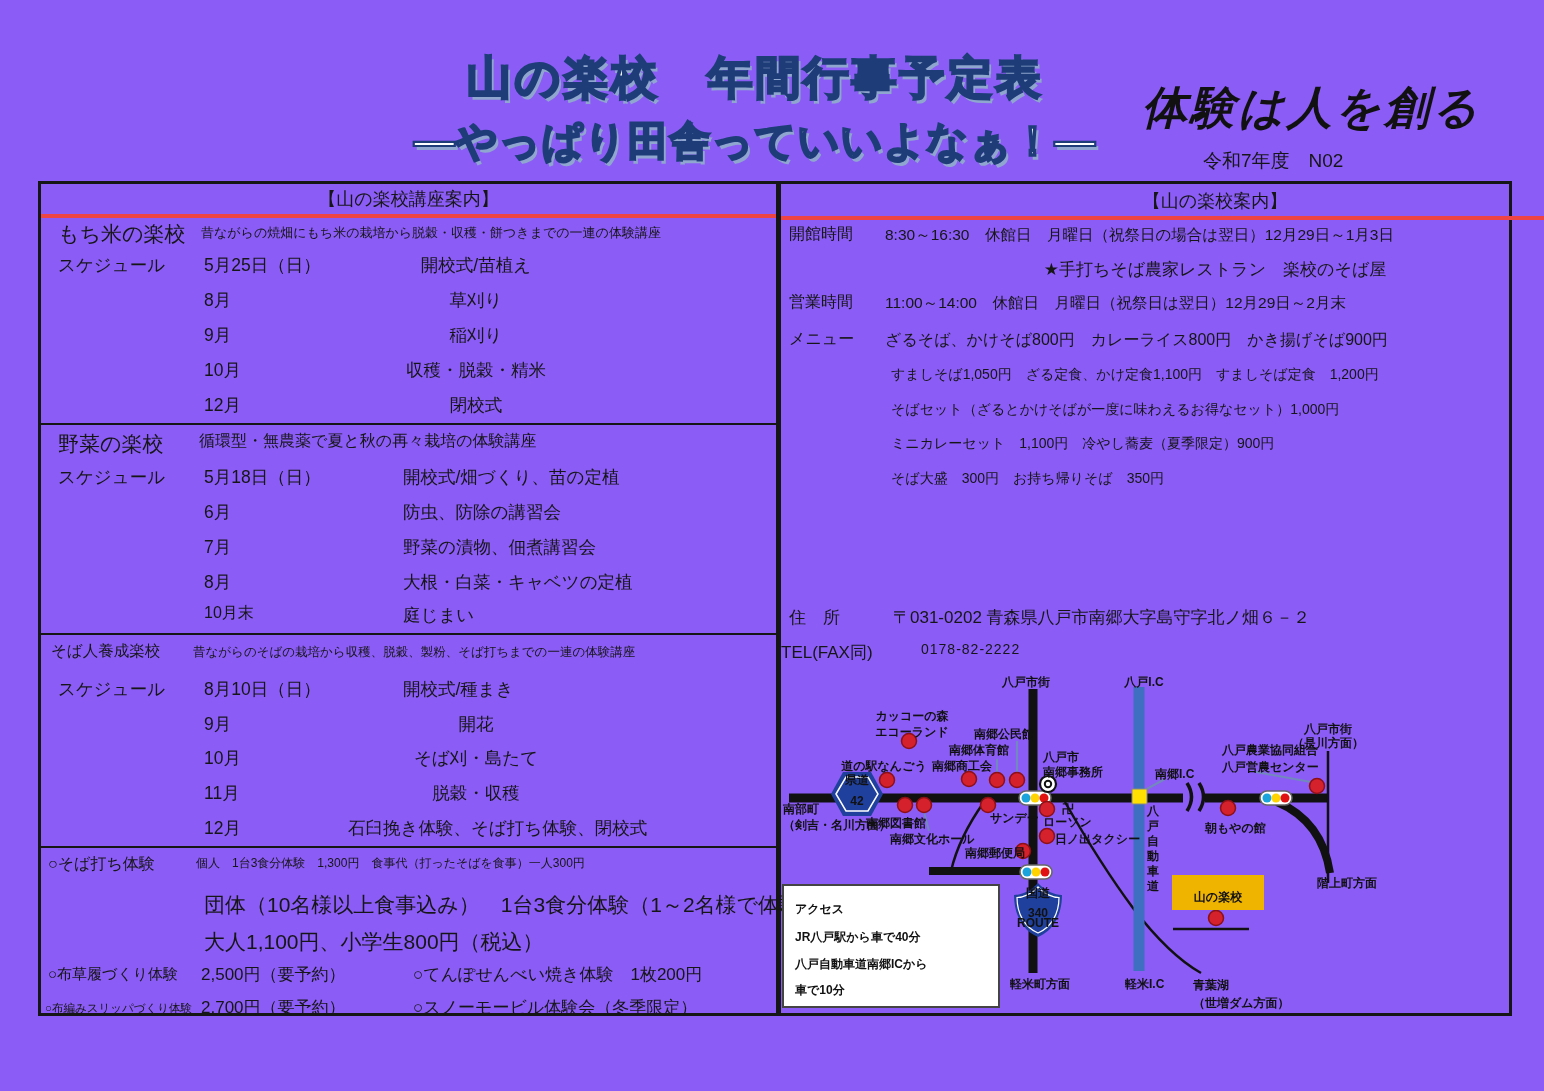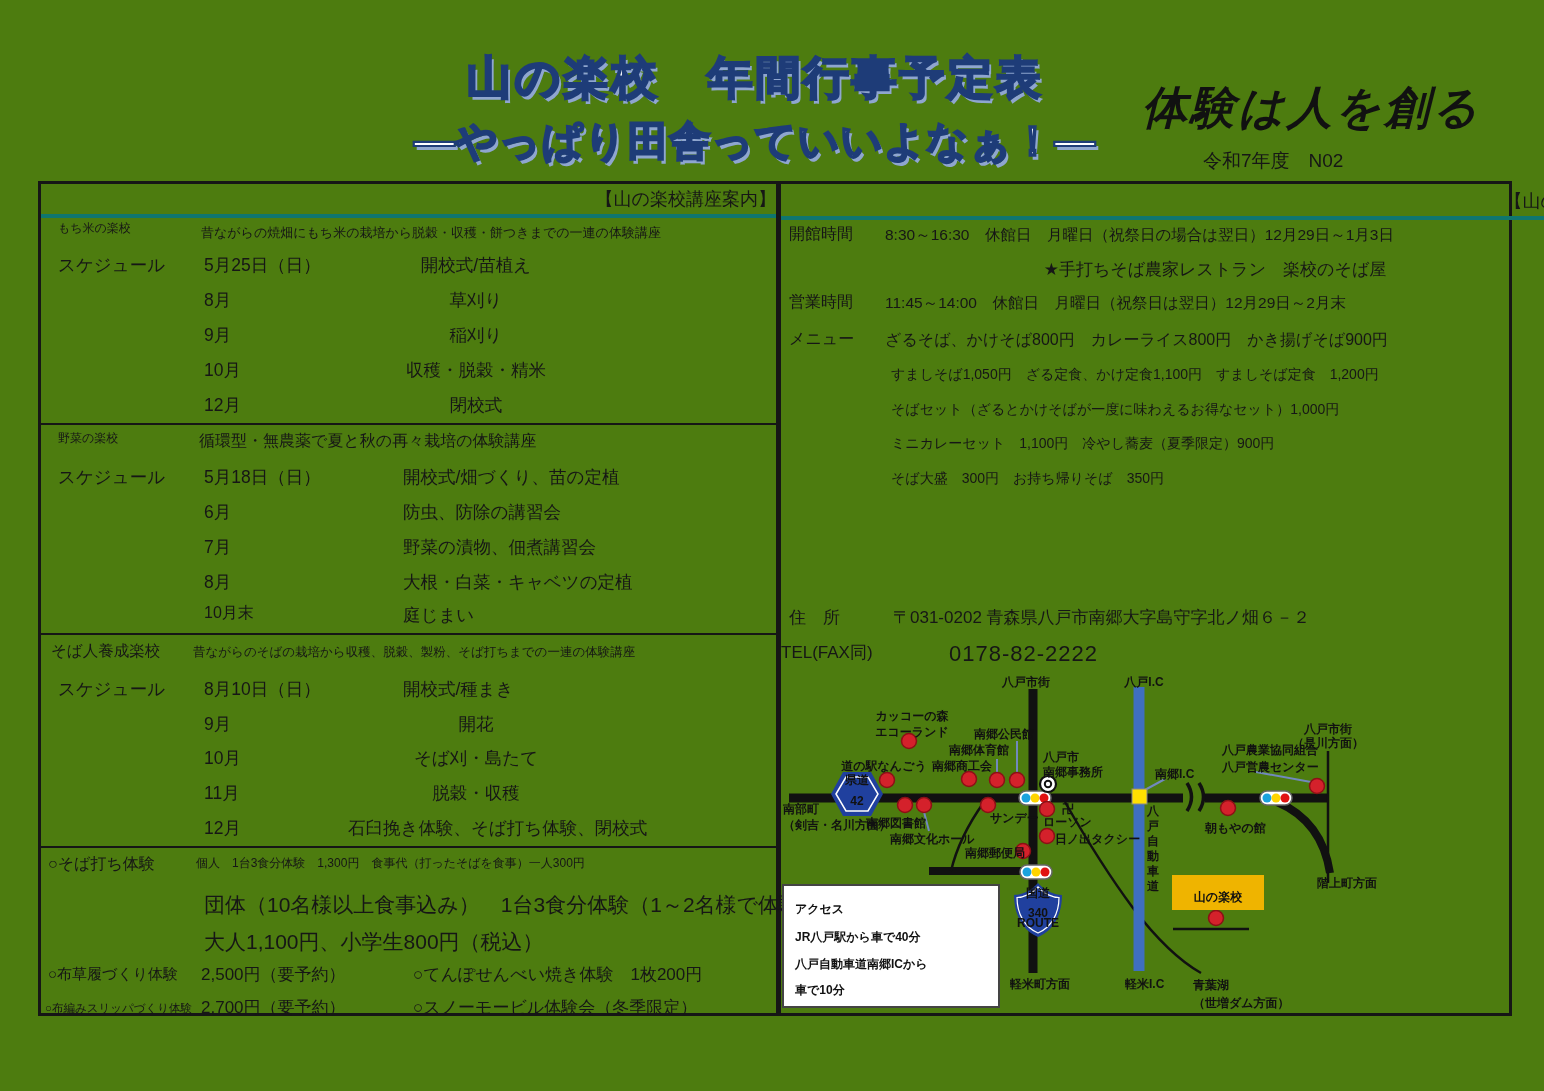--- a/index.html
+++ b/index.html
@@ -1,57 +1,57 @@
 <!DOCTYPE html>
 <html><head>
 <meta charset="utf-8">
 <style>
   html,body{margin:0;padding:0;background:#fff;}
-  .page{position:relative;width:1544px;height:1091px;background:#4d7c0f;overflow:hidden;
+  .page{position:relative;width:1544px;height:1091px;background:#8b5cf6;overflow:hidden;
         font-family:"Liberation Sans","DejaVu Sans",sans-serif;color:#161616;}
   
   .title-block{position:absolute;left:400px;top:48px;width:710px;text-align:center;}
   .title-l1{font-size:45px;font-weight:800;letter-spacing:3px;color:#ffffff;
             -webkit-text-stroke:2.4px #1e3c78;text-shadow:3px 4px 0 #8fa6cf;white-space:nowrap;}
   .title-l2{font-size:41px;font-weight:800;letter-spacing:1px;color:#ffffff;margin-top:6px;
             -webkit-text-stroke:2.2px #1e3c78;text-shadow:3px 4px 0 #8fa6cf;white-space:nowrap;}
   .motto{position:absolute;left:1142px;top:78px;font-family:"DejaVu Serif","Liberation Serif",serif;
          font-size:45px;font-weight:bold;font-style:italic;letter-spacing:3px;color:#111;white-space:nowrap;}
   .edition{position:absolute;left:1203px;top:148px;font-size:19px;white-space:nowrap;}
   
   .main-box{position:absolute;left:38px;top:181px;width:1468px;height:829px;border:3px solid #161616;}
   .panel-left{position:absolute;left:0;top:0;width:735px;height:100%;border-right:5px solid #161616;}
   .panel-right{position:absolute;left:740px;top:2px;width:868px;height:100%;}
   .panel-header{position:absolute;left:0;right:0;top:0;height:34px;line-height:31px;box-sizing:border-box;
-                border-bottom:4px solid #0f766e;text-align:right;font-size:18px;white-space:nowrap;}
+                border-bottom:4px solid #ef4444;text-align:center;font-size:18px;white-space:nowrap;}
   .hdiv{position:absolute;left:0;right:0;border-top:2px solid #161616;}
   .row,.rrow{position:absolute;left:0;right:0;height:28px;white-space:nowrap;font-size:17.5px;}
   .row span,.rrow span{position:absolute;white-space:nowrap;}
   .c-label{left:17px;text-align:right;}
   .c-date{left:163px;}
   .c-act{left:362px;}
   .c-act-c{left:270px;width:330px;text-align:center;}
-  .sec-name{left:17px;font-size:12px;}
+  .sec-name{left:17px;font-size:21px;}
   .sec-name-sm{left:10px;font-size:15.5px;}
   .sec-desc{font-size:13px;top:4px;}
   .exp-label{left:7px;font-size:16px;}
   .exp-label-s{left:7px;font-size:15px;top:2px;}
   .exp-label-xs{left:4px;font-size:11.5px;top:5px;}
   .exp-text{left:155px;font-size:12px;top:1px;}
   .exp-text2{left:163px;font-size:21px;}
   .exp-price{left:160px;font-size:17px;}
   .exp-extra{left:372px;font-size:17px;}
   .i-label{left:8px;font-size:16px;}
   .i-text{left:104px;font-size:15.5px;top:1px;}
   .menu-sub{left:110px;font-size:14px;}
   .centered{left:0;right:0;text-align:center;font-size:17px;}
   .addr-label{left:8px;font-size:17px;}
   .addr-text{left:112px;font-size:17px;}
   .tel-label{left:0px;font-size:17px;}
-  .tel-num{left:140px;font-size:22px;letter-spacing:1px;margin-left:28px;}
+  .tel-num{left:140px;font-size:14px;letter-spacing:1px;}
   .map-svg{position:absolute;left:0;top:489px;}
   .map-svg text{font-family:"Liberation Sans","DejaVu Sans",sans-serif;font-weight:bold;font-size:12px;fill:#111;}
 </style>
 </head>
 <body>
 
 <div class="page">
 
   <div class="title-block">
     <div class="title-l1">山の楽校　年間行事予定表</div>
@@ -173,21 +173,21 @@
 
       <div class="rrow" style="top:38px">
         <span class="i-label">開館時間</span>
         <span class="i-text">8:30～16:30　休館日　月曜日（祝祭日の場合は翌日）12月29日～1月3日</span>
       </div>
       <div class="rrow" style="top:72px">
         <span class="centered">★手打ちそば農家レストラン　楽校のそば屋</span>
       </div>
       <div class="rrow" style="top:106px">
         <span class="i-label">営業時間</span>
-        <span class="i-text">11:45～14:00　休館日　月曜日（祝祭日は翌日）12月29日～2月末</span>
+        <span class="i-text">11:00～14:00　休館日　月曜日（祝祭日は翌日）12月29日～2月末</span>
       </div>
       <div class="rrow" style="top:143px">
         <span class="i-label">メニュー</span>
         <span class="i-text" style="font-size:16px">ざるそば、かけそば800円　カレーライス800円　かき揚げそば900円</span>
       </div>
       <div class="rrow" style="top:180px">
         <span class="menu-sub">すましそば1,050円　ざる定食、かけ定食1,100円　すましそば定食　1,200円</span>
       </div>
       <div class="rrow" style="top:215px">
         <span class="menu-sub">そばセット（ざるとかけそばが一度に味わえるお得なセット）1,000円</span>

